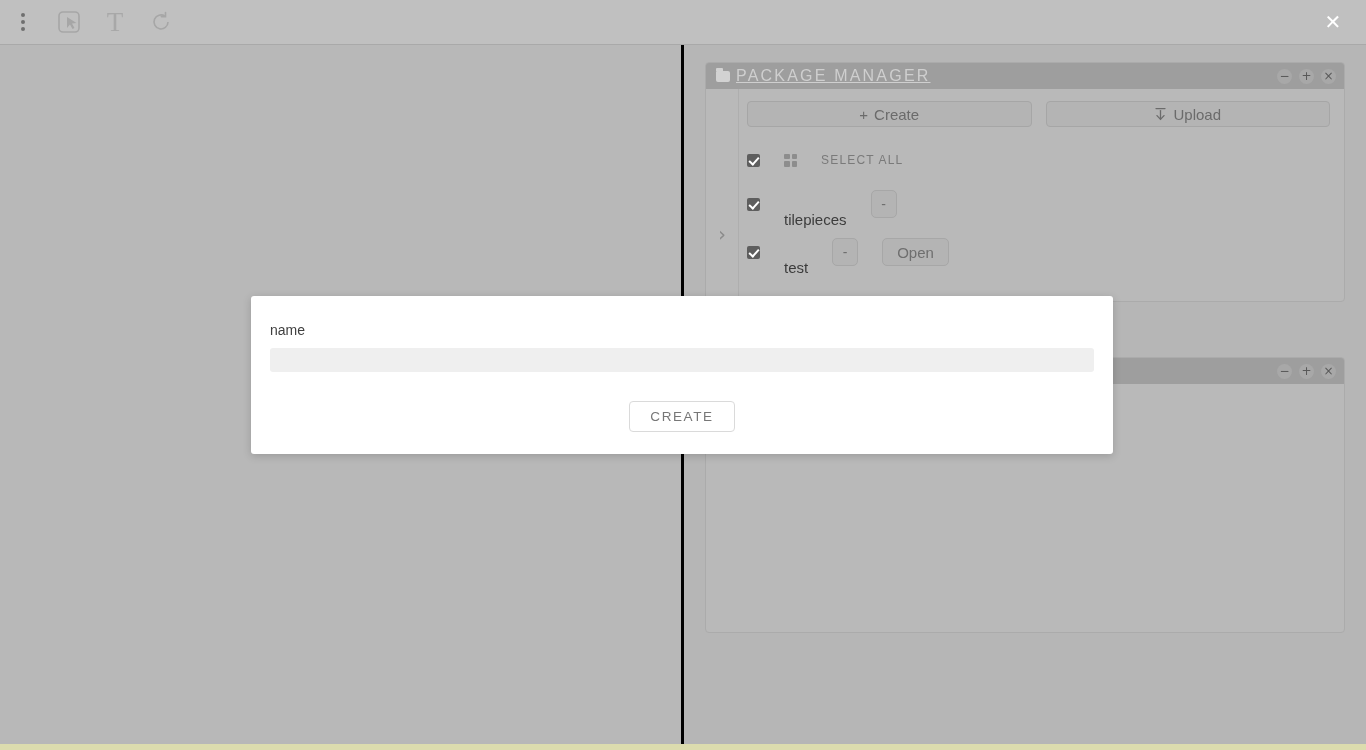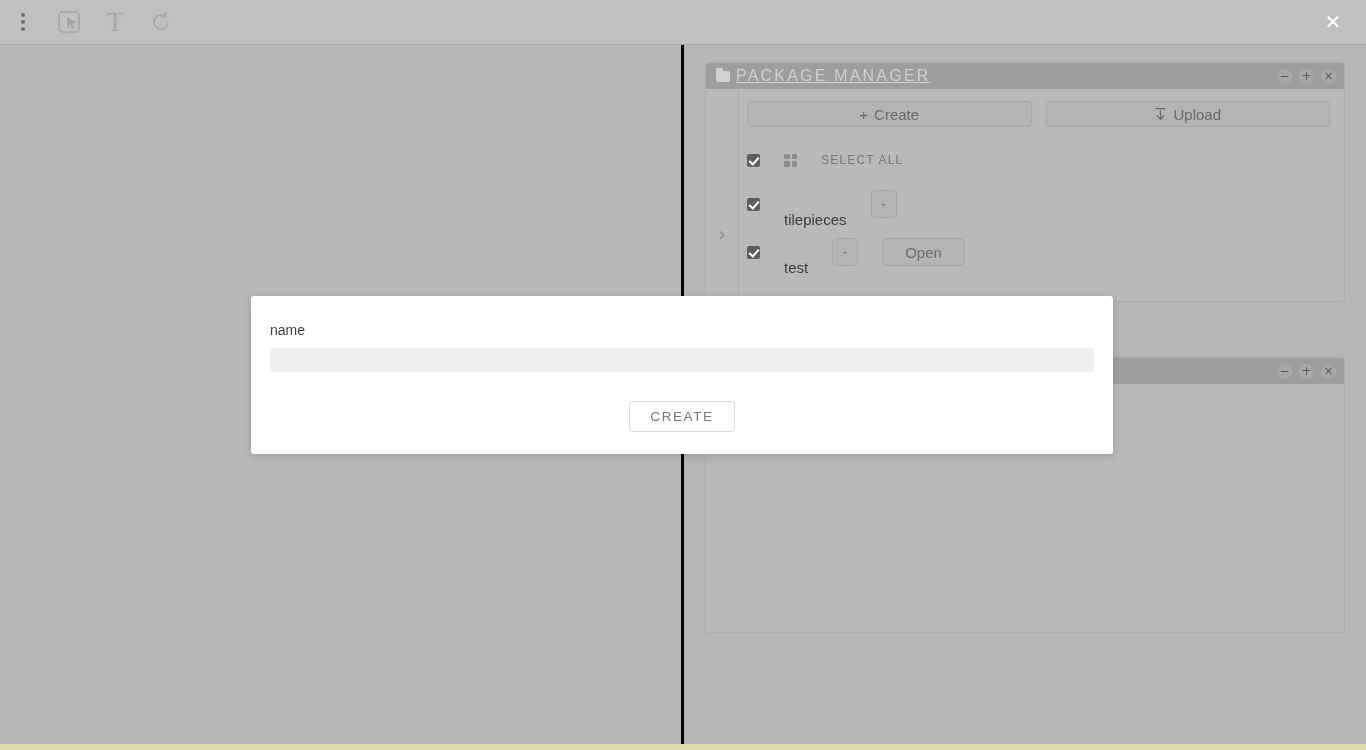--- a/index.html
+++ b/index.html
@@ -255,21 +255,21 @@
     border: 1px solid #a7a7a7;
     border-radius: 5px;
     color: #6f6f6f;
     font-size: 14px;
     display: flex;
     align-items: center;
     justify-content: center;
   }
   .open-btn {
     height: 28px;
-    padding: 0 22px;
+    padding: 0 14px;
     background: #b4b4b4;
     border: 1px solid #a7a7a7;
     border-radius: 5px;
     color: #6f6f6f;
     font-size: 15px;
     display: flex;
     align-items: center;
     justify-content: center;
   }
 

